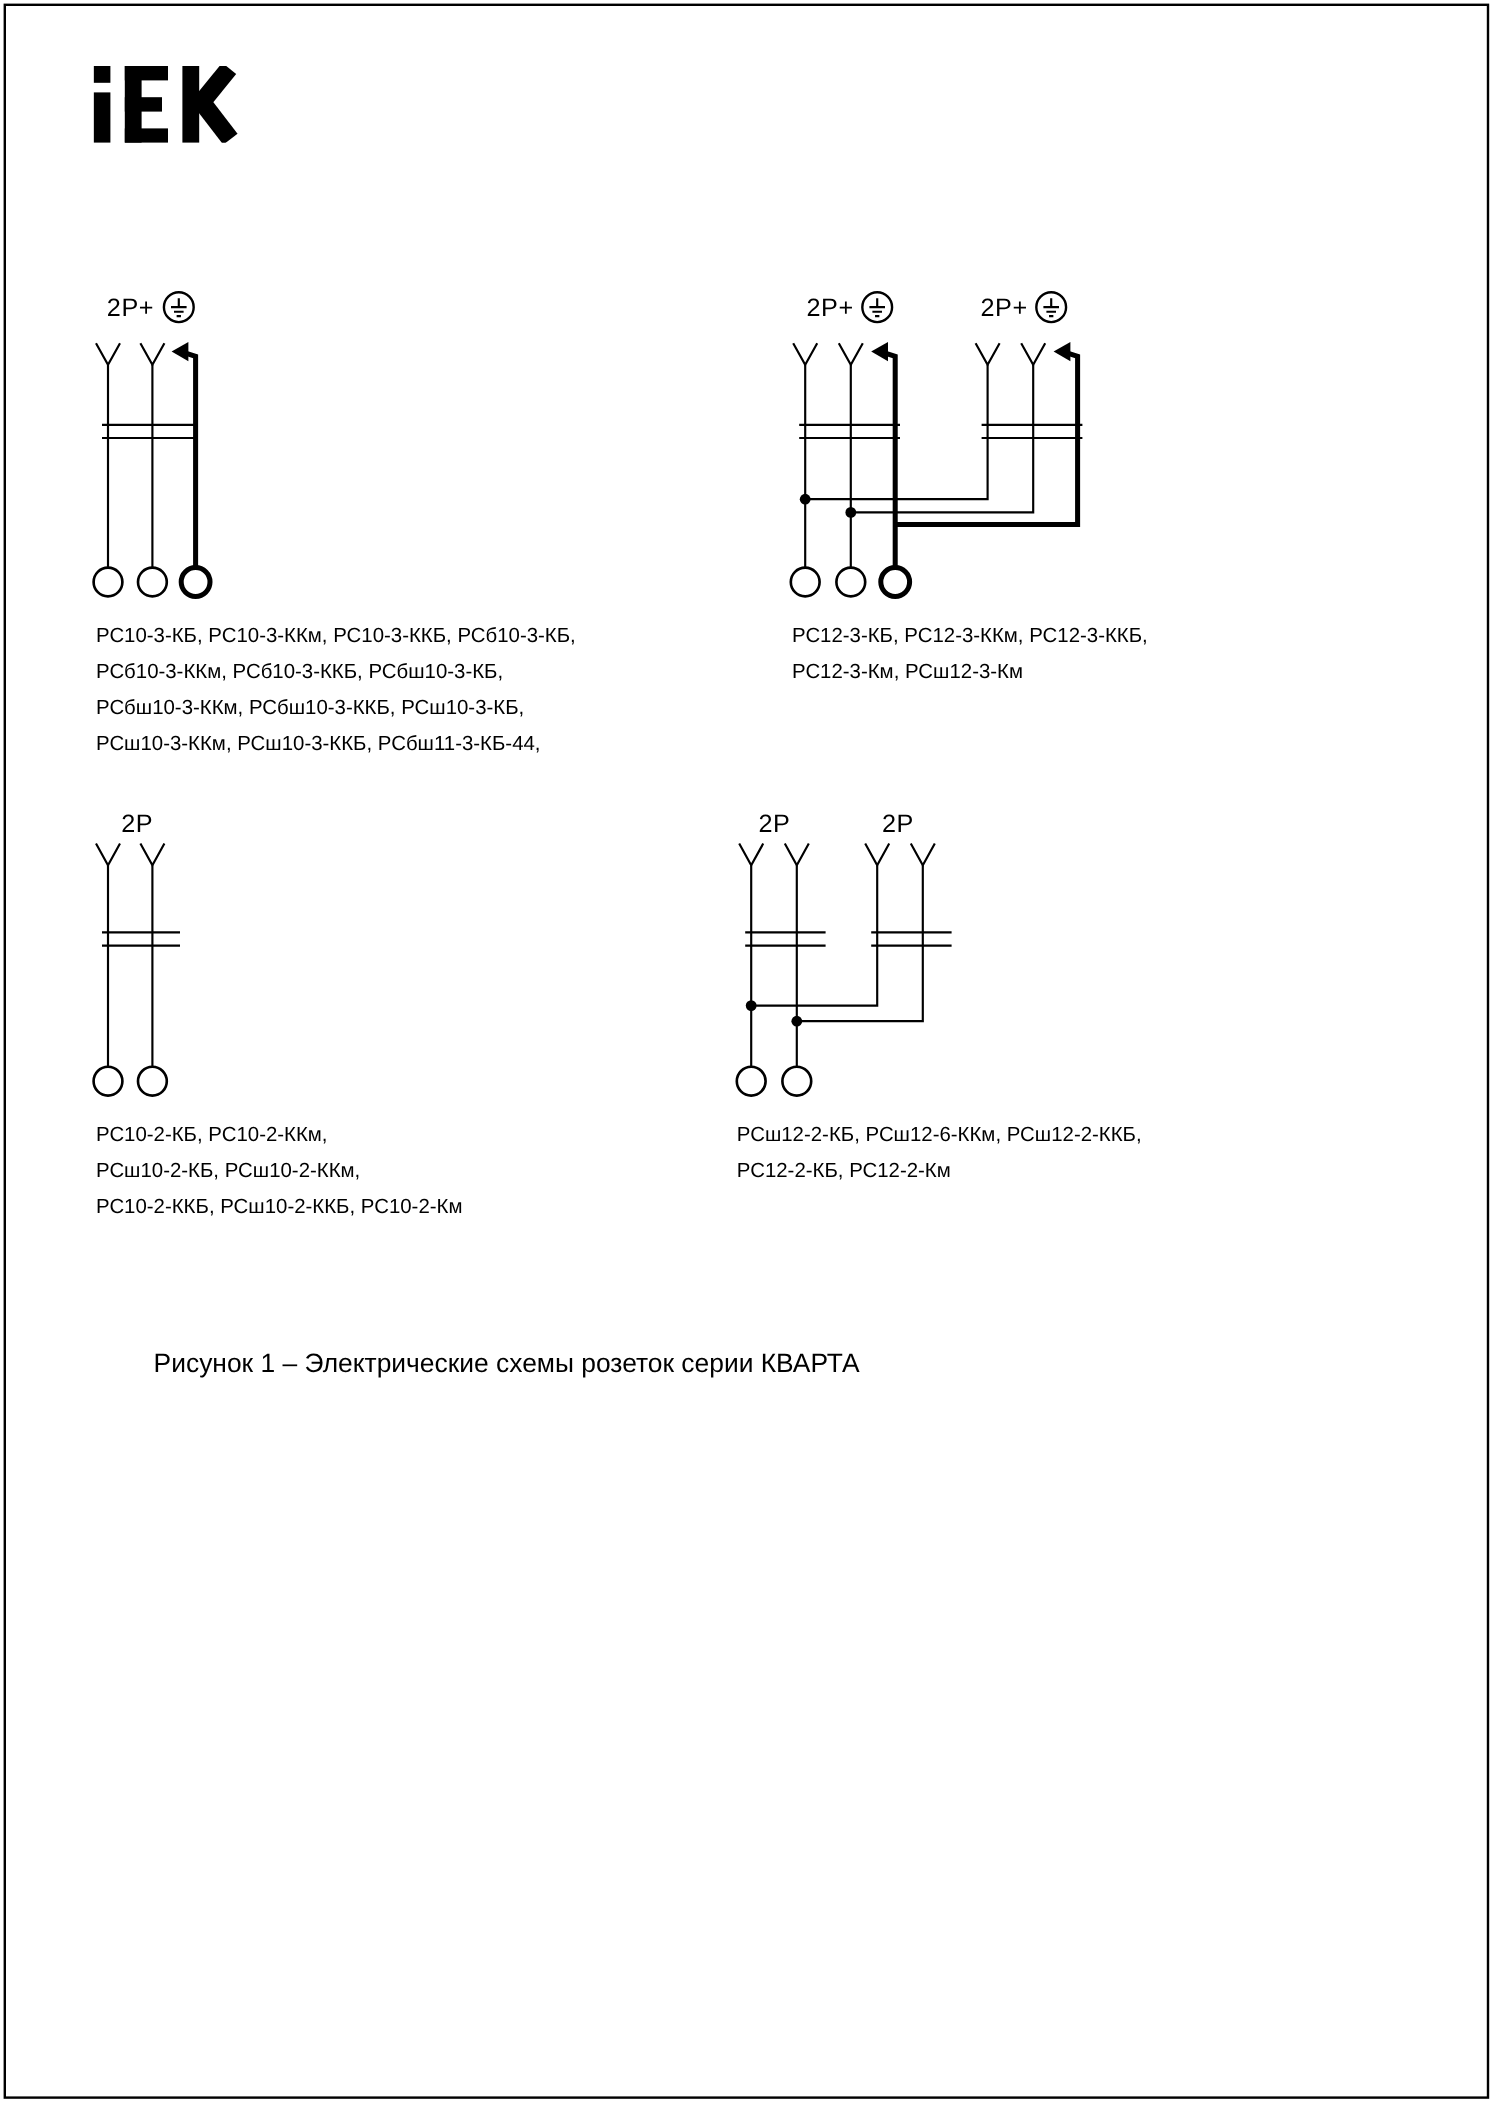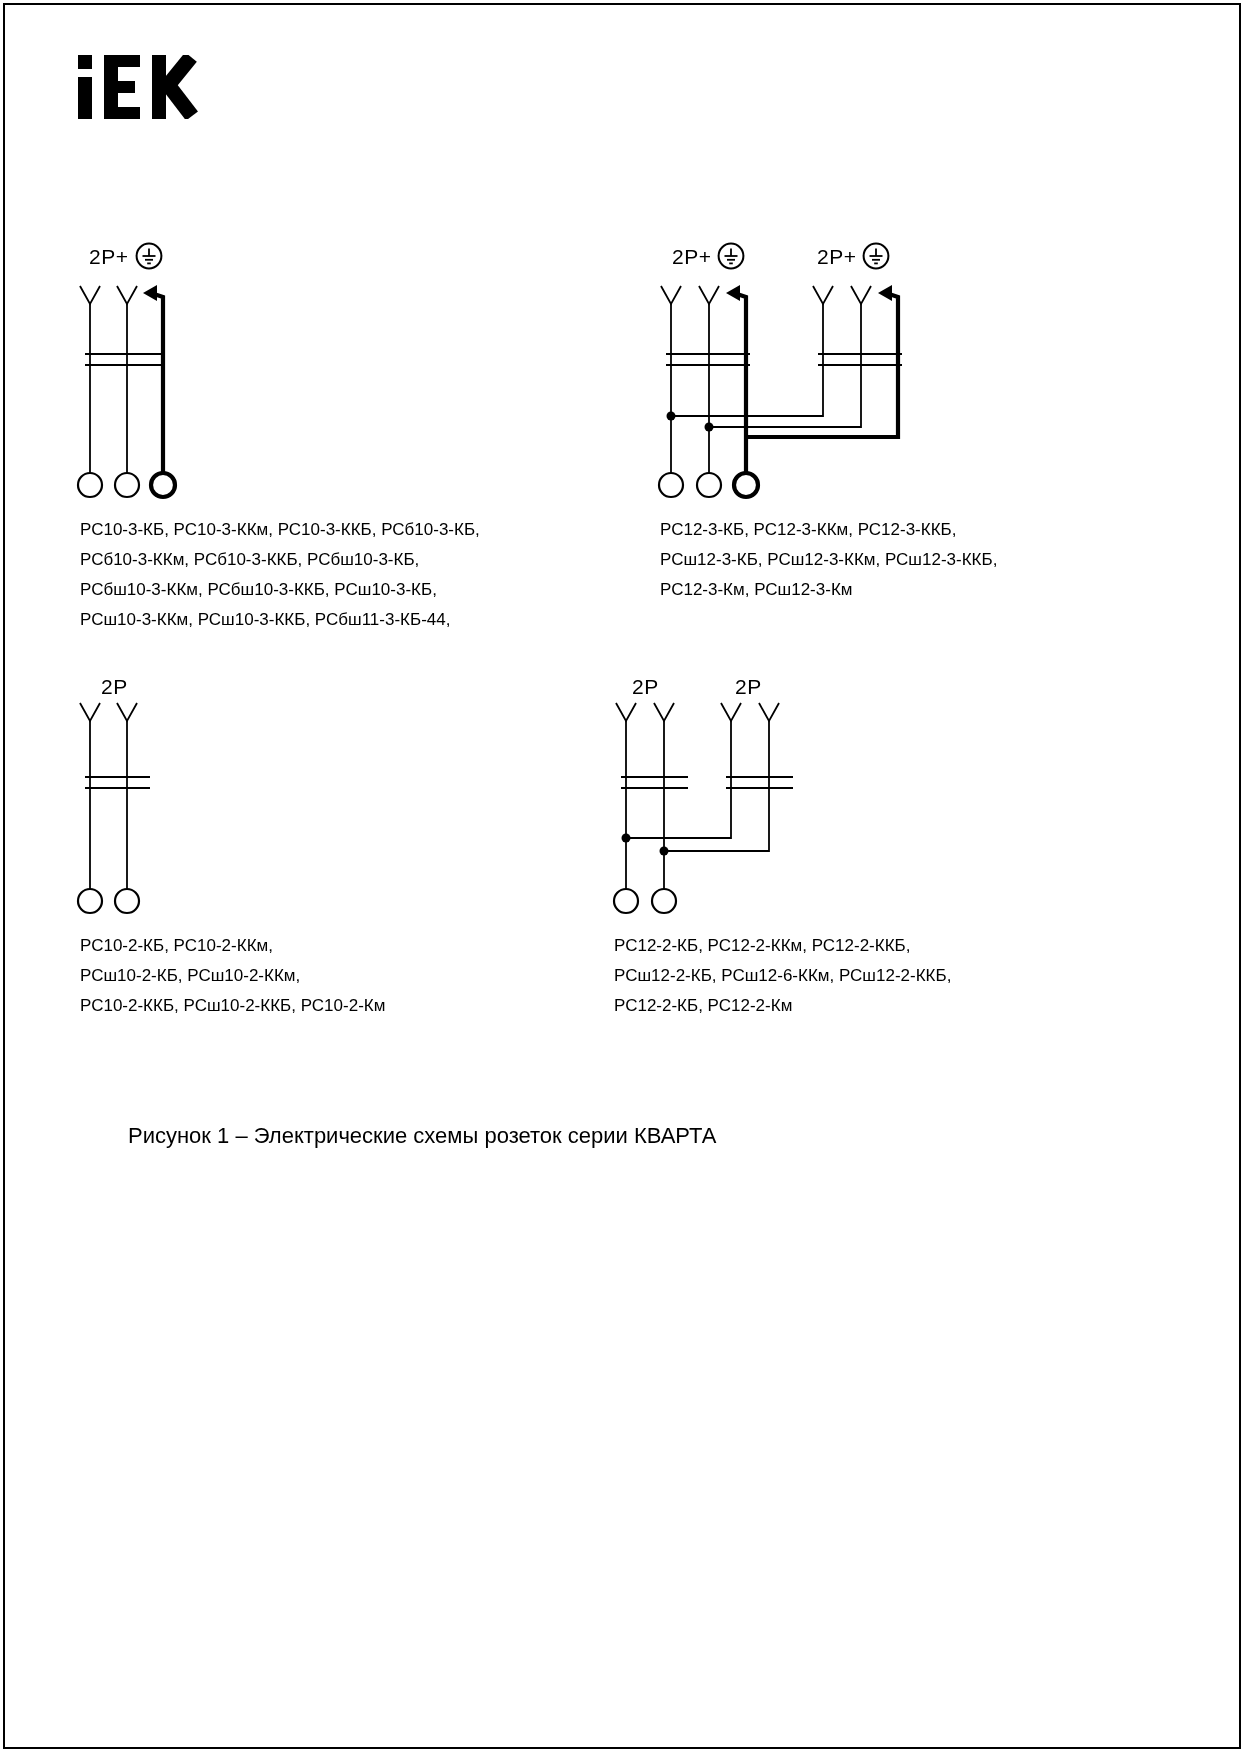--- a/index.html
+++ b/index.html
@@ -145,21 +145,20 @@
     </g>
     <g>
       <circle class="term" cx="31" cy="213" r="12" stroke-width="2.2"></circle>
       <circle class="term" cx="69" cy="213" r="12" stroke-width="2.2"></circle>
       <circle class="term" cx="106" cy="213" r="12" stroke-width="4.2"></circle>
     </g>
   </svg>
 
   <div class="models" style="left:655px; top:510px;">
     <div>РС12-3-КБ, РС12-3-ККм, РС12-3-ККБ,</div>
-    <div>РСш12-3-КБ, РСш12-3-ККм, РСш12-3-ККБ,</div>
     <div>РС12-3-Км, РСш12-3-Км</div>
   </div>
 
   <div class="pole-label" style="left:96px; top:670px;">2P</div>
 
   <svg class="schematic" style="left:57px; top:694px;" width="120" height="232" viewBox="0 0 120 232">
     <g class="thin">
       <polyline points="18,4 28,22 38,4"></polyline>
       <line x1="28" y1="22" x2="28" y2="190"></line>
       <polyline points="55,4 65,22 75,4"></polyline>
@@ -205,20 +204,19 @@
       <circle class="dot" cx="23" cy="139" r="4.5"></circle>
       <circle class="dot" cx="61" cy="152" r="4.5"></circle>
     </g>
     <g>
       <circle class="term" cx="23" cy="202" r="12" stroke-width="2.2"></circle>
       <circle class="term" cx="61" cy="202" r="12" stroke-width="2.2"></circle>
     </g>
   </svg>
 
   <div class="models" style="left:609px; top:926px;">
-    <div>РС12-2-КБ, РС12-2-ККм, РС12-2-ККБ,</div>
     <div>РСш12-2-КБ, РСш12-6-ККм, РСш12-2-ККБ,</div>
     <div>РС12-2-КБ, РС12-2-Км</div>
   </div>
 
   <div class="caption">Рисунок 1 – Электрические схемы розеток серии КВАРТА</div>
 
 </div>
 
 </body></html>

